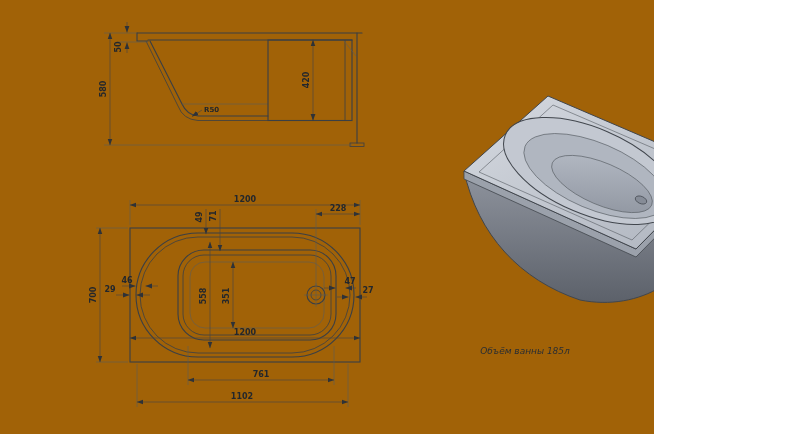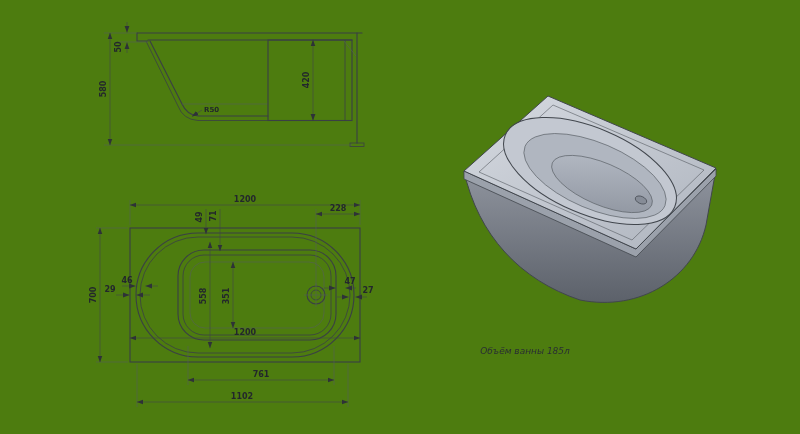--- a/index.html
+++ b/index.html
@@ -1,16 +1,16 @@
 <!DOCTYPE html>
 <html><head>
 <meta charset="utf-8">
 <style>
   html,body{margin:0;padding:0;background:#ffffff;}
-  .canvas{position:relative;width:800px;height:434px;background:#4d7c0f;overflow:hidden;
+  .canvas{position:relative;width:654px;height:434px;background:#a16207;overflow:hidden;
           font-family:"DejaVu Sans",sans-serif;}
   svg{position:absolute;left:0;top:0;}
   .edge{stroke:#3a3f45;stroke-width:1.1;fill:none;stroke-linecap:round;}
   .edge2{stroke:#3a3f45;stroke-width:0.8;fill:none;}
   .thin{stroke:#565b62;stroke-width:0.55;fill:none;}
   .dim{stroke:#3f444a;stroke-width:0.6;fill:none;}
   .dimtxt{font:600 8px "DejaVu Sans",sans-serif;fill:#23272c;}
   .dimtxt-small{font:600 7px "DejaVu Sans",sans-serif;fill:#23272c;}
   .caption{font:italic 9px "DejaVu Sans",sans-serif;fill:#2a2e33;}
 </style>

